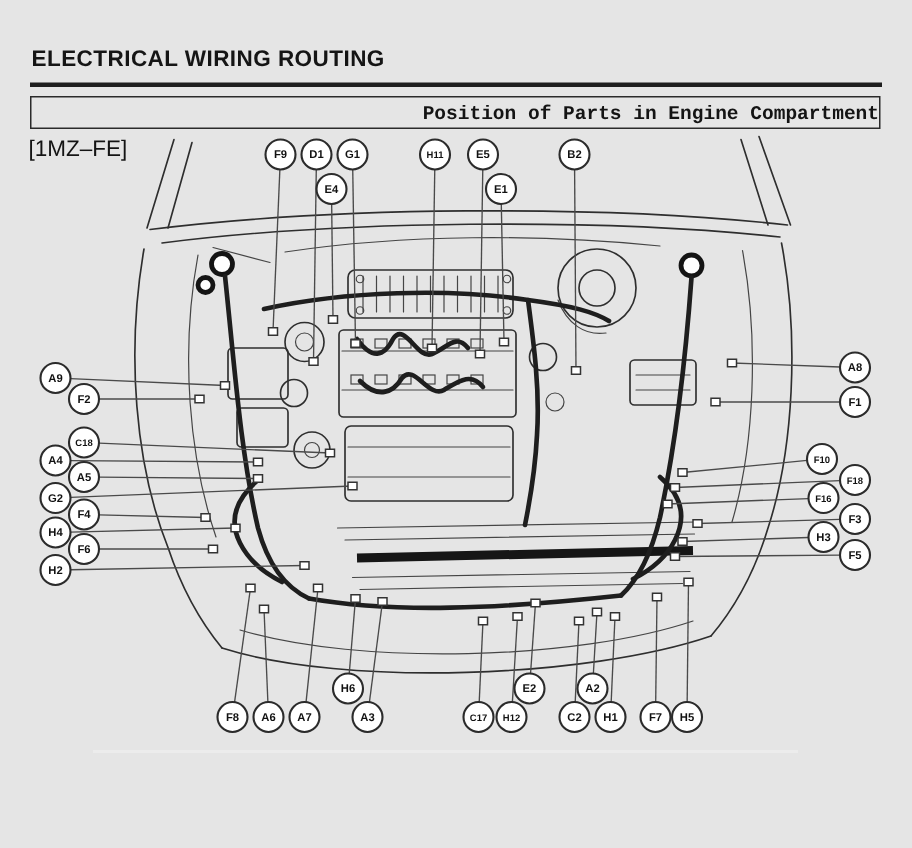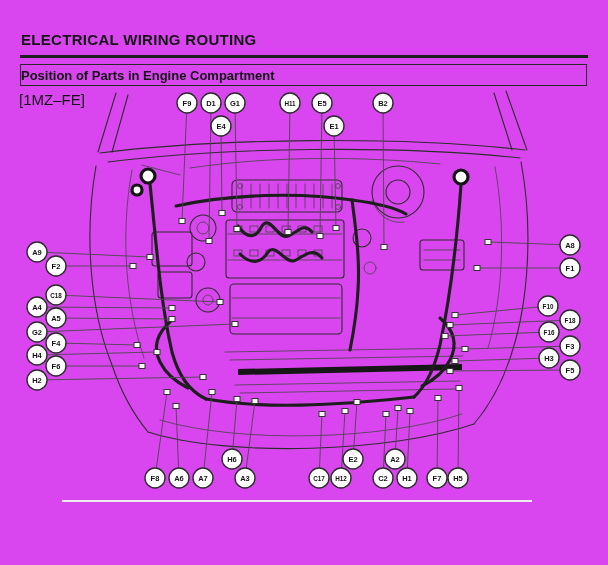--- a/index.html
+++ b/index.html
@@ -1,22 +1,22 @@
 <!DOCTYPE html>
 <html><head>
 <meta charset="utf-8">
 <style>
   html,body{margin:0;padding:0;background:#ffffff;}
-  .page{position:relative;width:608px;height:565px;background:#d946ef;
+  .page{position:relative;width:608px;height:565px;background:#e5e5e5;
         font-family:"Liberation Sans",sans-serif;overflow:hidden;}
   .heading{position:absolute;left:21px;top:31px;font-size:15px;font-weight:bold;
            color:#151515;letter-spacing:.3px;white-space:nowrap;}
   .heading-rule{position:absolute;left:20px;top:55px;width:568px;height:3px;background:#1e1e1e;}
   .title-box{position:absolute;left:20px;top:64px;width:565px;height:20px;
-             border:1.5px solid #2a2a2a;display:flex;align-items:center;justify-content:flex-start;}
+             border:1.5px solid #2a2a2a;display:flex;align-items:center;justify-content:flex-end;font-family:Liberation Mono, monospace;}
   .title-box span{font-size:13px;font-weight:bold;color:#141414;}
   .engine-code{position:absolute;left:19px;top:91px;font-size:15px;font-weight:normal;color:#141414;}
   .scan-artifact{position:absolute;left:62px;top:500px;width:470px;height:2px;background:#ececec;}
   svg.diagram{position:absolute;left:0;top:0;}
   .art{stroke:#2e2e2e;fill:none;stroke-width:1.1;stroke-linecap:round;stroke-linejoin:round;}
   .art-thin{stroke:#454545;fill:none;stroke-width:.8;stroke-linecap:round;}
   .harness{stroke:#1e1e1e;fill:none;stroke-width:3.1;stroke-linecap:round;stroke-linejoin:round;}
   .darkbar{stroke:#161616;fill:none;stroke-width:6;}
   .grom{stroke:#141414;fill:#fff;stroke-width:3.2;}
   .leader{stroke:#4a4a4a;stroke-width:.9;}

